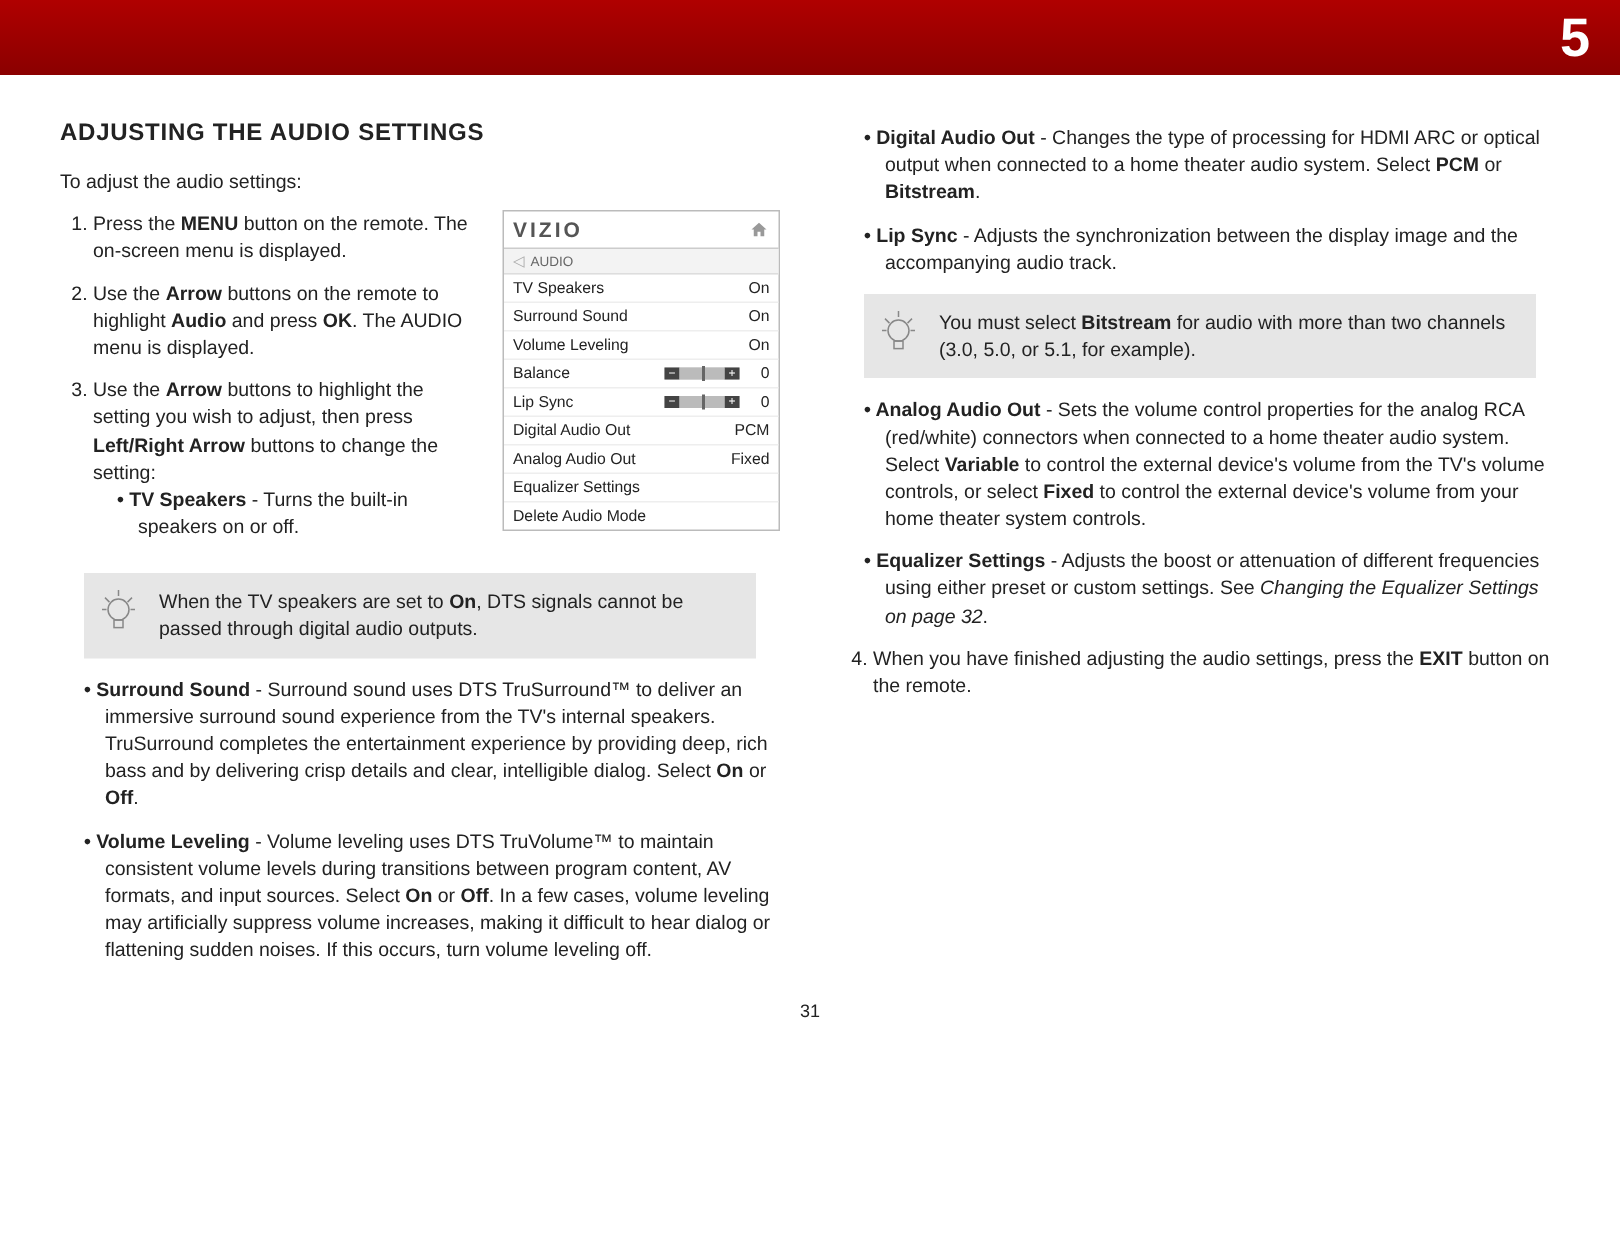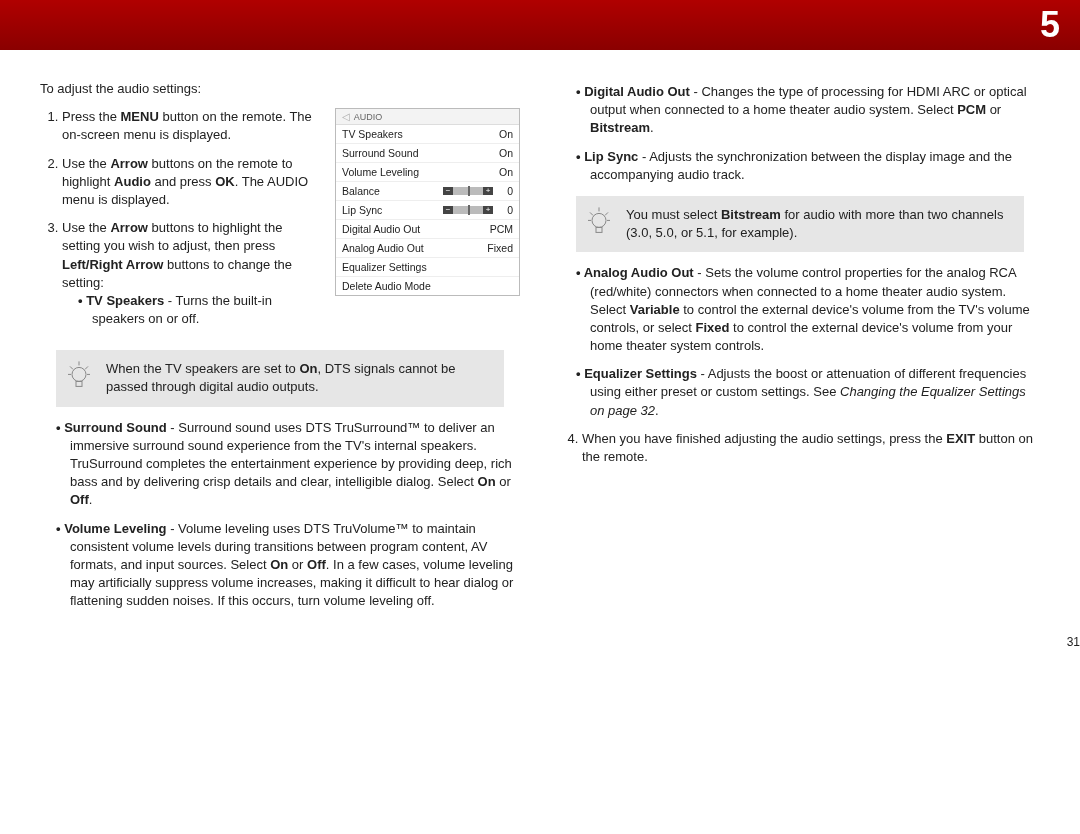--- a/index.html
+++ b/index.html
@@ -115,37 +115,46 @@
   .slider .track {
     flex:1; height:8px; background:#bbb;
     position:relative;
   }
   .slider .track::after{
     content:""; position:absolute; left:50%; top:-1px;
     width:2px; height:10px; background:#666;
   }
   .right-val { display:flex; align-items:center;}
   .right-val .num { width:14px; text-align:right;}
-  .pagenum { text-align: right; font-size: 12px; margin-top: 4px;}
+  .pagenum { text-align: center; font-size: 12px; margin-top: 4px;}
   .after-float { clear: both; }
   b { font-weight: bold; }
 </style>
 </head>
 <body>
 
 <div class="redbar">
   <span class="chapter">5</span>
 </div>
 
 <div class="page">
 
   <div class="col">
+    <h2>ADJUSTING THE AUDIO SETTINGS</h2>
     <p>To adjust the audio settings:</p>
 
     <div class="menu-float">
+      <div class="menu-header">
+        <span class="brand">VIZIO</span>
+        <span class="home">
+          <svg viewBox="0 0 24 24" width="14" height="12">
+              <path fill="#999" d="M12 3l10 9h-3v9h-5v-6h-4v6H5v-9H2z"></path>
+            </svg>
+        </span>
+      </div>
       <div class="menu-crumb">
         <span class="back">◁</span>
         <span>AUDIO</span>
       </div>
       <div id="menu-rows">
           <div class="menu-row">
             <span>TV Speakers</span>
             <span class="right-val">On</span>
           </div>
           <div class="menu-row">

